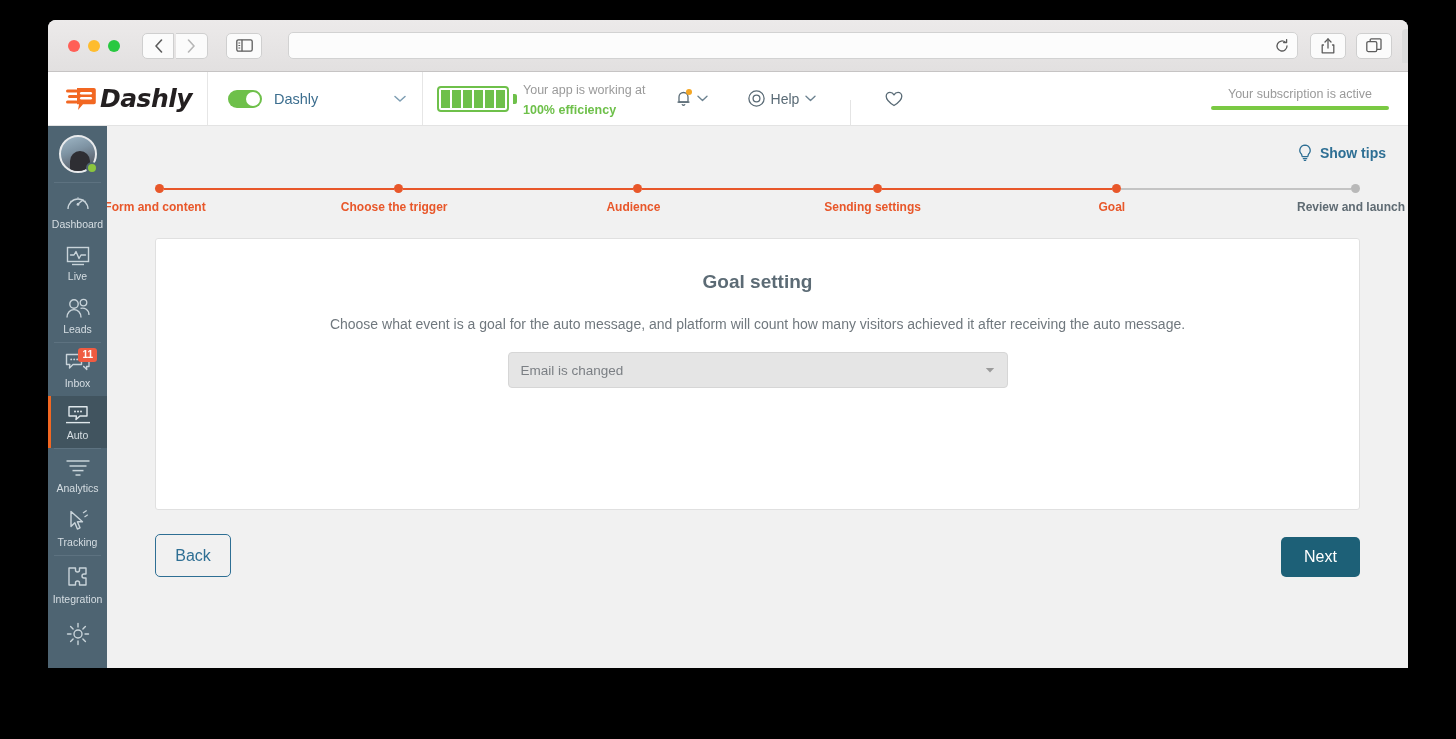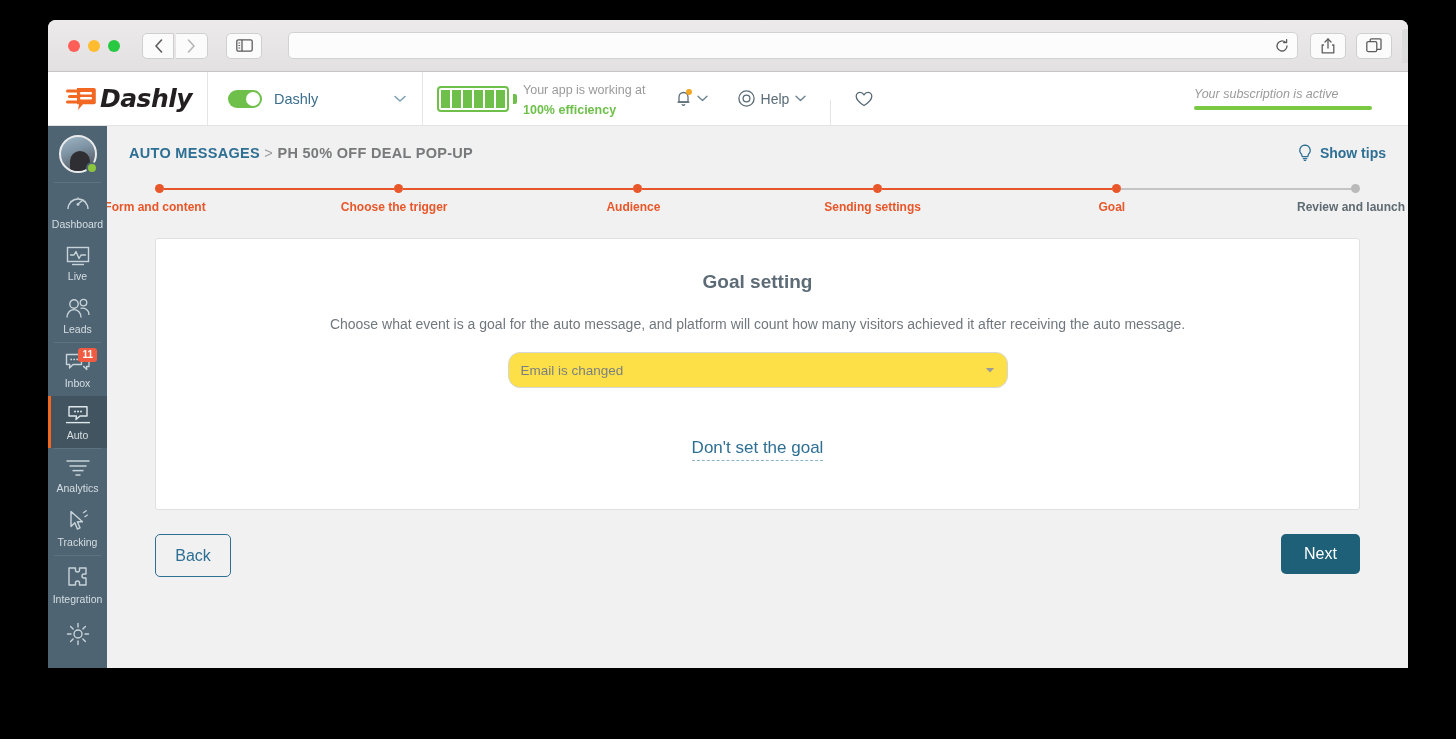--- a/index.html
+++ b/index.html
@@ -123,37 +123,36 @@
   }
   .battery .bar { flex: 1; height: 100%; background: #6ec04a; }
   .battery .cap {
     position: absolute; right: -4px; top: 8px;
     width: 4px; height: 10px; background: #6ec04a; border-radius: 0 2px 2px 0;
   }
   .eff-text { line-height: 1.25; }
   .eff-line1 { font-size: 12.5px; color: #9a9a9a; }
   .eff-line2 { font-size: 12.5px; color: #6ec04a; font-weight: bold; }
 
-  .topnav { display: flex; align-items: flex-end; gap: 6px; }
+  .topnav { display: flex; align-items: flex-end; gap: 16px; }
   .topnav-item {
     display: flex; align-items: center; gap: 6px;
     padding: 0 12px; height: 54px;
     color: #5a6b76; font-size: 14px;
   }
   .bell-wrap { position: relative; }
   .bell-dot {
     position: absolute; right: -1px; top: -1px;
     width: 6px; height: 6px; border-radius: 50%; background: #f5a623;
   }
   .divider-v { width: 1px; height: 26px; background: #e4e4e4; margin: 0 6px; }
 
   .subscription {
-    margin-left: auto; padding-right: 36px;
-    text-align: left;
-    font-style: italic;
+    margin-left: auto; padding-right: 19px;
+    text-align: center;
   }
   .sub-text { font-size: 12.5px; color: #9a9a9a; margin-bottom: 5px; }
   .sub-bar { height: 4px; background: #7ac943; border-radius: 2px; width: 178px; }
 
   
   .sidebar {
     position: absolute; left: 0; top: 54px; bottom: 0;
     width: 59px;
     background: #4e6472;
     overflow: hidden;
@@ -258,38 +257,38 @@
     text-align: center; font-size: 19px; font-weight: bold;
     color: #5c6b75; margin-top: 6px;
   }
   .card-desc {
     text-align: center; font-size: 14px; color: #70787e;
     margin-top: 23px;
   }
   .select-wrap { display: flex; justify-content: center; margin-top: 20px; }
   .select {
     width: 500px; height: 36px;
-    border: 1px solid #d6d6d6; border-radius: 12px;
-    background: #fde047;
+    border: 1px solid #d6d6d6; border-radius: 4px;
+    background: #e5e5e5;
     display: flex; align-items: center;
     padding: 0 12px;
     color: #7b7f84; font-size: 13.5px;
   }
   .select .arr { margin-left: auto; color: #9b9b9b; font-size: 9px; }
 
   .nogoal-wrap { display: flex; justify-content: center; margin-top: 50px; }
   .nogoal {
     font-size: 17px; color: #2e6f94;
     border-bottom: 1px dashed #8fb3c6;
     padding-bottom: 2px;
   }
 
   .footer {
     margin: 24px 48px 0 48px;
-    display: flex; align-items: flex-start;
+    display: flex; align-items: flex-end;
   }
   .btn-back {
     width: 76px; height: 43px;
     border: 1px solid #2e6f94; border-radius: 5px;
     background: transparent; color: #2e6f94;
     font-size: 16px;
     display: flex; align-items: center; justify-content: center;
     font-family: "Liberation Sans", sans-serif;
   }
   .btn-next {
@@ -588,25 +587,20 @@
                 <line x1="8.1" y1="17.9" x2="5.6" y2="20.4"></line>
             </g>
           </svg>
         </span>
       </div>
     </div>
 
     <div class="content">
 
       <div class="crumbrow">
-        <div class="crumb">
-          <span class="a">AUTO MESSAGES</span>
-          <span class="sep2">&gt;</span>
-          <span class="b">PH 50% OFF DEAL POP-UP</span>
-        </div>
         <div class="showtips">
           <span>
             <svg width="16" height="18" viewBox="0 0 16 18">
               <path d="M8 1.2 A5.2 5.2 0 0 0 4.6 10.3 L5.2 12.6 L10.8 12.6 L11.4 10.3 A5.2 5.2 0 0 0 8 1.2 Z" stroke="#2e6f94" stroke-width="1.3" fill="none" stroke-linejoin="round"></path>
               <line x1="5.8" y1="14.6" x2="10.2" y2="14.6" stroke="#2e6f94" stroke-width="1.3"></line>
               <line x1="6.8" y1="16.4" x2="9.2" y2="16.4" stroke="#2e6f94" stroke-width="1.3"></line>
             </svg>
           </span>
           <span>Show tips</span>
         </div>
@@ -652,23 +646,20 @@
         <div class="select-wrap">
           <div class="select" title="Select event">
             <span>Email is changed</span>
             <span class="arr">
               <svg width="10" height="7" viewBox="0 0 10 7">
                   <path d="M0.8 1 L5 5.4 L9.2 1 Z" fill="#9b9b9b"></path>
                 </svg>
             </span>
           </div>
         </div>
-        <div class="nogoal-wrap">
-          <span class="nogoal">Don't set the goal</span>
-        </div>
       </div>
 
       <div class="footer">
         <button class="btn-back">Back</button>
         <button class="btn-next">Next</button>
       </div>
 
     </div>
   </div>
 </div>

